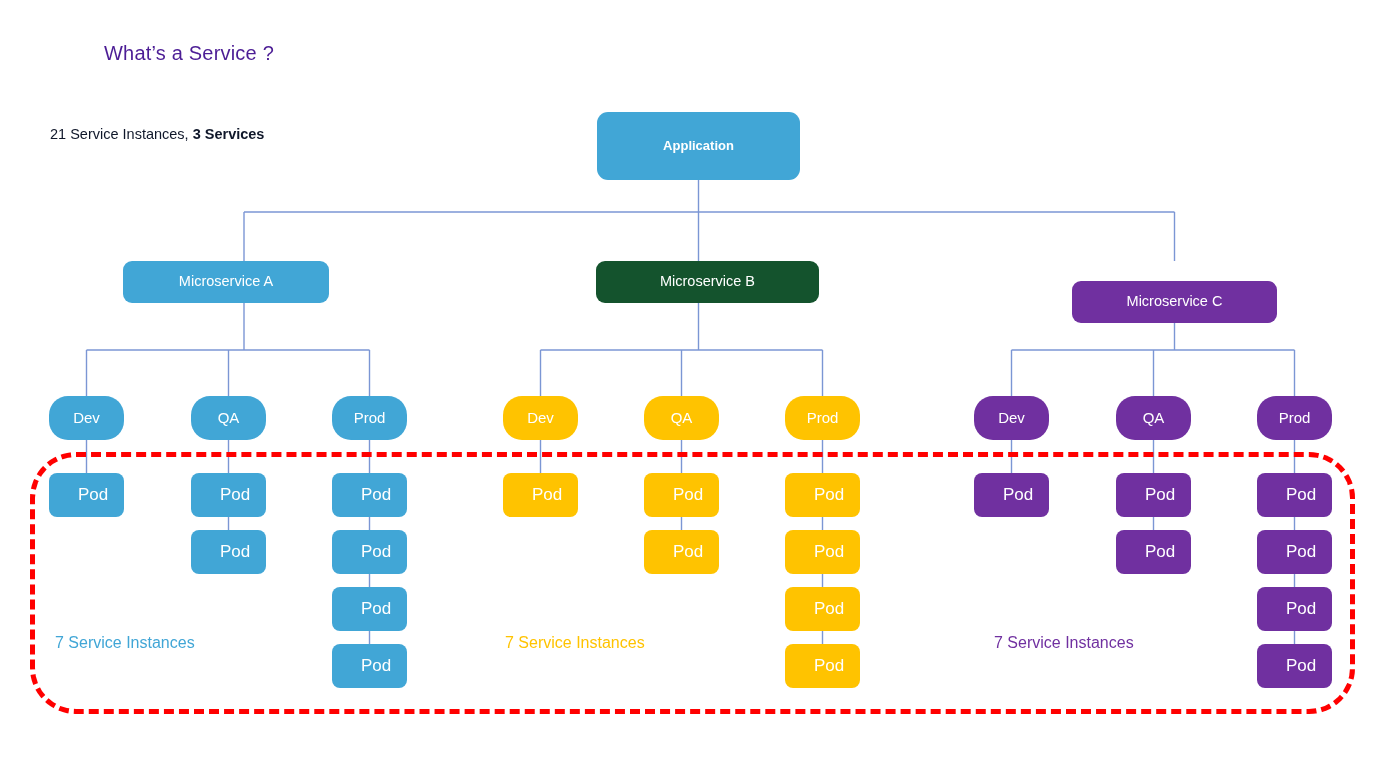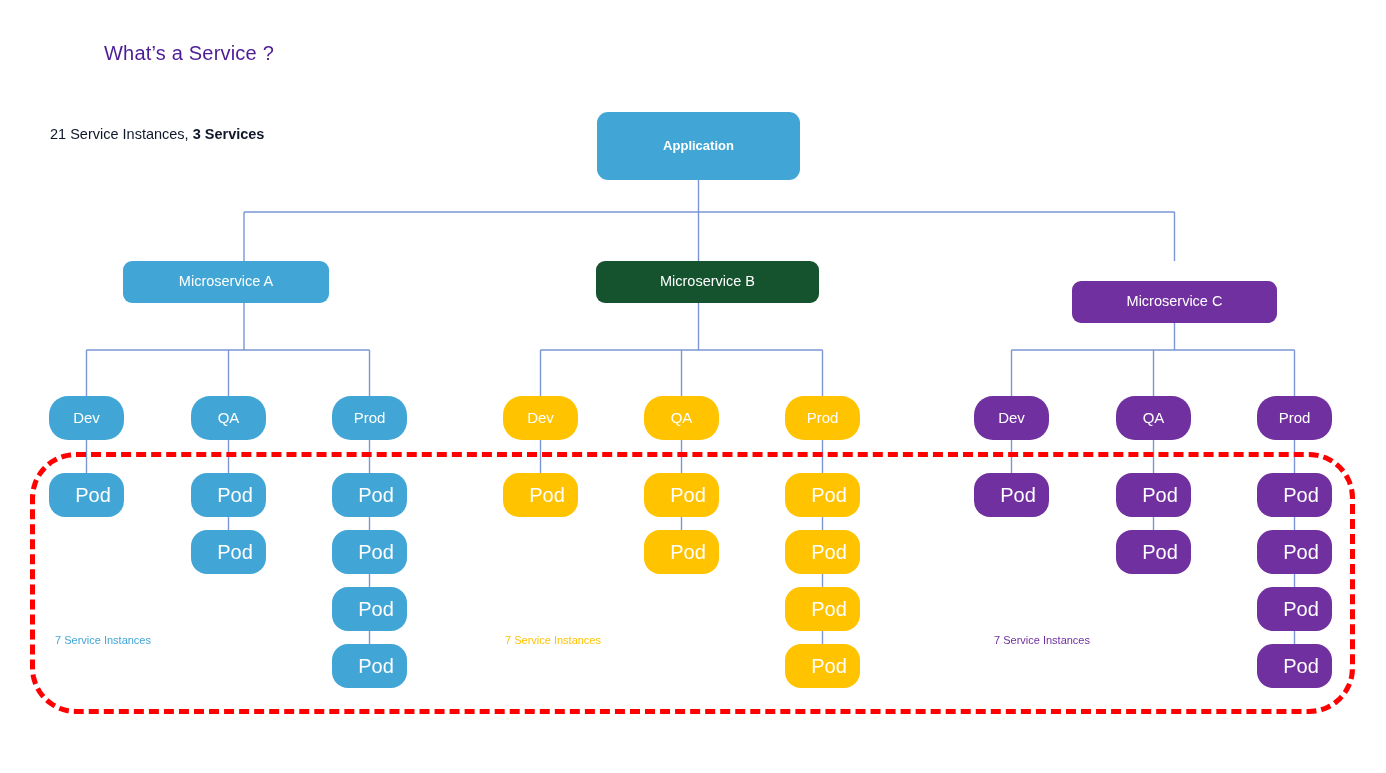--- a/index.html
+++ b/index.html
@@ -33,21 +33,21 @@
     left: 50px;
     top: 126px;
     font-size: 14.5px;
     color: #0f172a;
     white-space: nowrap;
   }
   .annot-red b { font-weight: bold; }
 
   .instances-label {
     position: absolute;
-    font-size: 11px;
+    font-size: 16px;
     white-space: nowrap;
     text-align: right;
   }
 
   
   #wires {
     position: absolute;
     left: 0; top: 0;
     width: 1386px;
     height: 773px;
@@ -73,22 +73,22 @@
     font-weight: bold;
   }
   .node.ms {
     font-size: 14.5px;
   }
   .node.env {
     font-size: 15px;
     border-radius: 19px;
   }
   .node.pod {
-    font-size: 20px;
-    border-radius: 16px;
+    font-size: 17px;
+    border-radius: 8px;
     padding-left: 13px;
   }
 
   
   .group-outline {
     position: absolute;
     box-sizing: border-box;
     border: 5px dashed #FF0000;
     border-radius: 46px;
     background: transparent;

